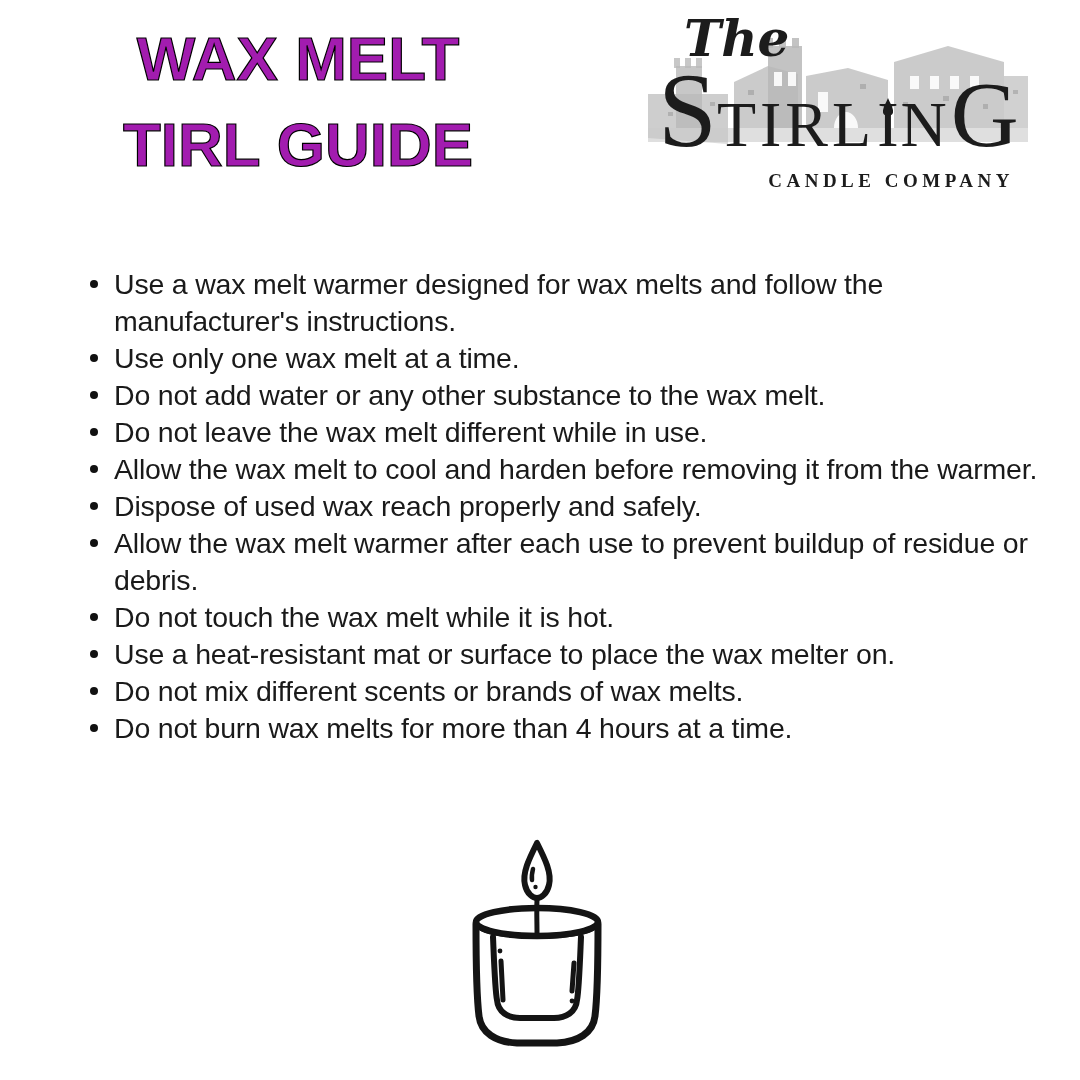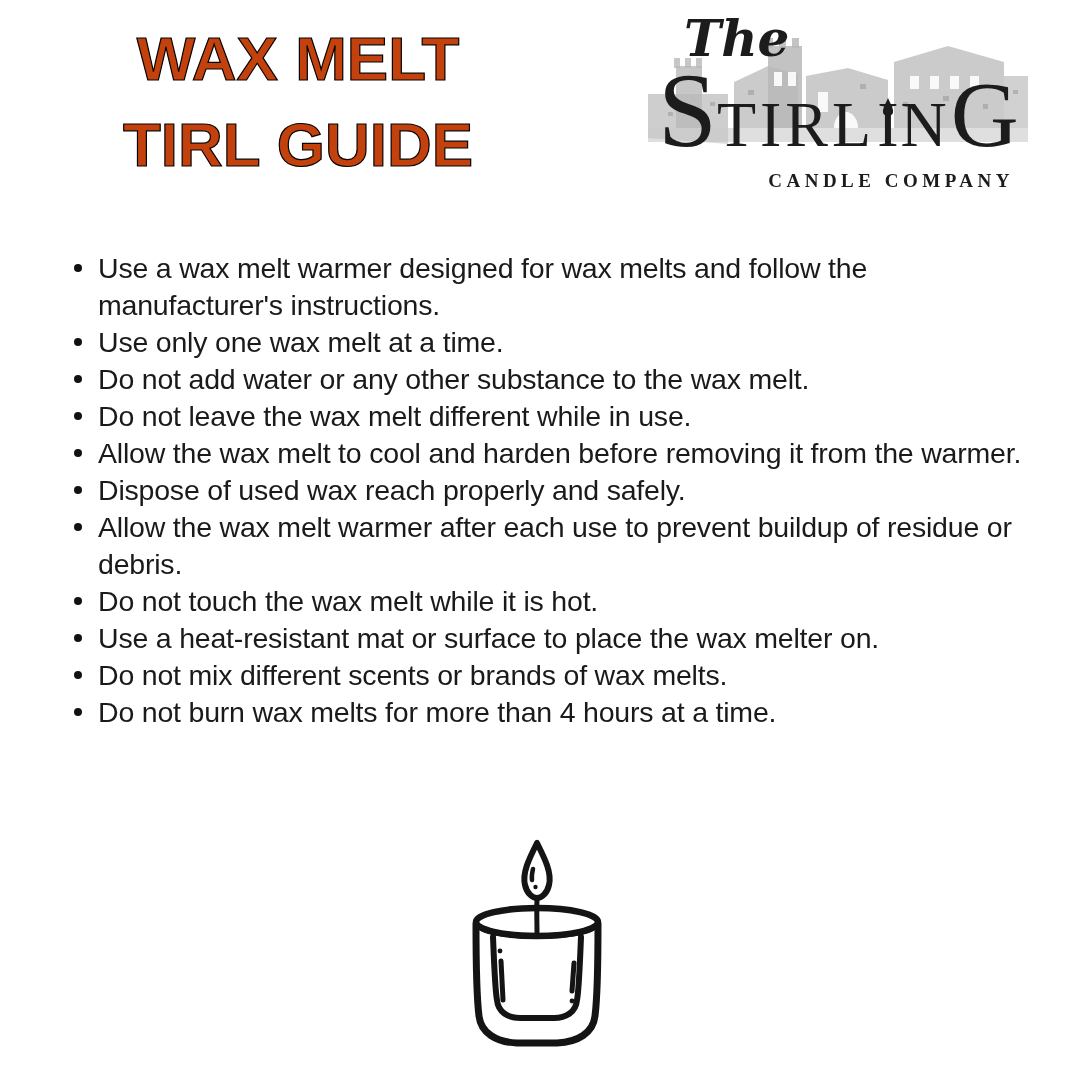--- a/index.html
+++ b/index.html
@@ -5,21 +5,21 @@
   html,body { margin:0; padding:0; background:#ffffff; }
   .canvas {
     position:relative; width:1080px; height:1080px; background:#ffffff;
     overflow:hidden; font-family:"Liberation Sans", sans-serif; color:#1a1a1a;
   }
 
   
   .title {
     position:absolute; left:77px; top:16px; width:442px; margin:0;
     text-align:center; font-family:"Liberation Sans", sans-serif;
-    font-weight:800; font-size:62px; line-height:86px; color:#c2410c;
+    font-weight:800; font-size:62px; line-height:86px; color:#a21caf;
     -webkit-text-stroke:1.2px #000;
   }
   .title-line { display:block; }
 
   
   .logo { position:absolute; left:648px; top:12px; width:380px; height:192px; color:#1c1c1c; }
   .castle { position:absolute; left:0; top:20px; width:380px; height:132px; }
   .logo-the {
     position:absolute; left:36px; top:2px; z-index:2;
     font-family:"DejaVu Serif", serif; font-style:italic; font-weight:bold;
@@ -38,21 +38,21 @@
   .logo-name .g   { font-size:94px; }
   .logo-sub {
     position:absolute; right:14px; top:158px; z-index:2;
     font-family:"Liberation Serif", serif; font-size:19px;
     letter-spacing:4.5px; font-weight:600; white-space:nowrap;
   }
 
   
   .care-list {
     position:absolute; left:70px; top:250px; width:960px;
-    margin:0; padding:0; list-style:none;
+    margin:16px; padding:0; list-style:none;
     font-size:28.5px; line-height:37px; letter-spacing:-0.2px; color:#1a1a1a;
   }
   .care-list li { position:relative; padding-left:28px; }
   .care-list li::before {
     content:""; position:absolute; left:4px; top:14px;
     width:8px; height:8px; border-radius:50%; background:#111;
   }
 
   
   .candle { position:absolute; left:462px; top:830px; width:150px; height:228px; }

